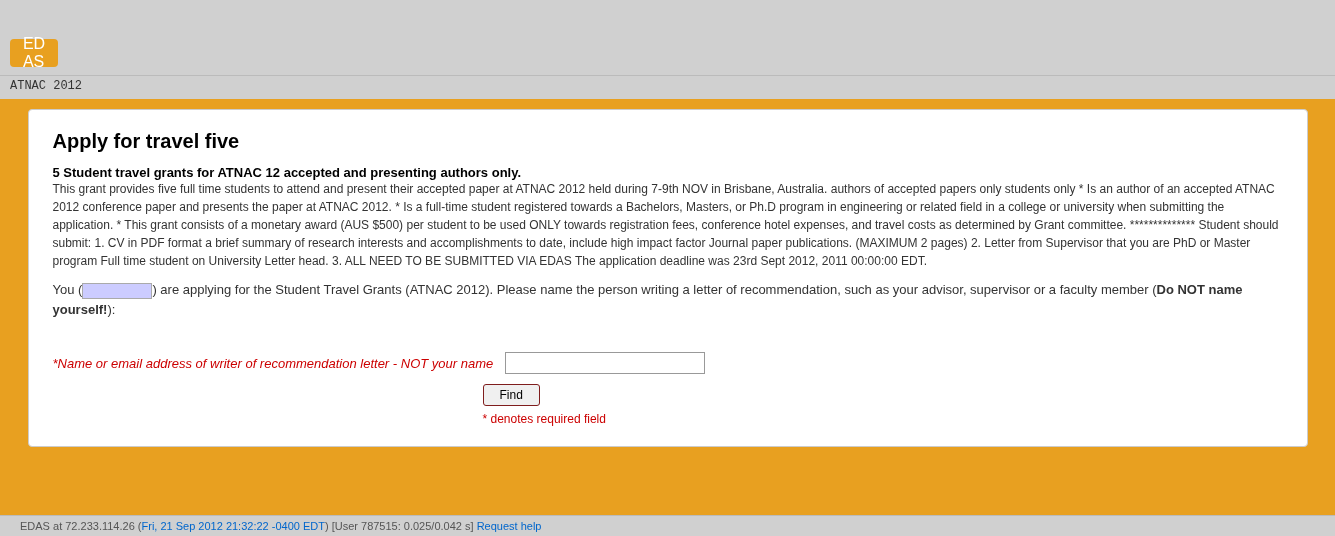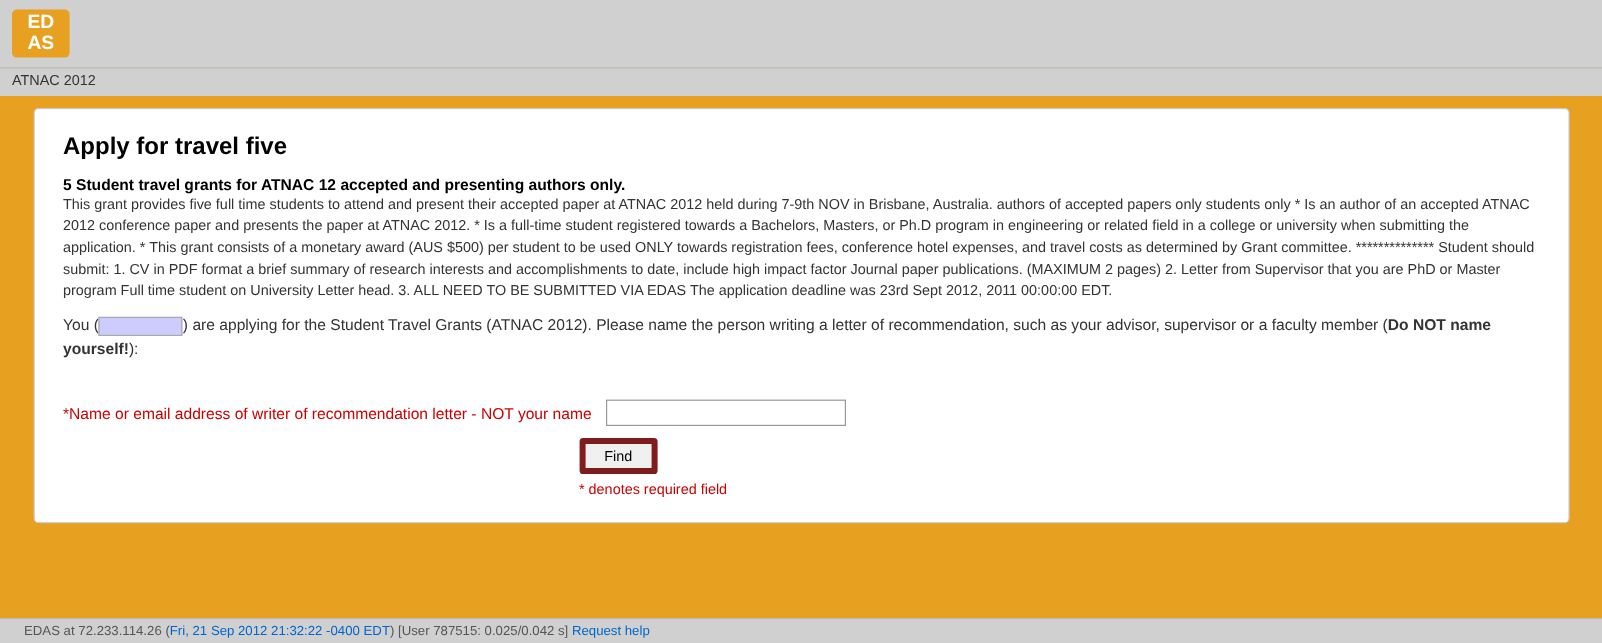--- a/index.html
+++ b/index.html
@@ -16,29 +16,30 @@
       border-bottom: 1px solid #bbb;
       padding: 8px 10px;
       display: flex;
       align-items: center;
       gap: 12px;
     }
 
     #logo {
       background-color: #e8a020;
       color: white;
-      font-weight: bold;
+      font-weight: normal;
       font-size: 16px;
       width: 48px;
-      height: 40px;
+      height: 28px;
       display: flex;
       align-items: center;
       justify-content: center;
       border-radius: 4px;
       flex-shrink: 0;
+      margin-top: 31px;
     }
 
     #nav {
       display: flex;
       gap: 2px;
       flex-wrap: wrap;
       align-items: center;
     }
 
     .nav-item {
@@ -50,20 +51,21 @@
       cursor: pointer;
       color: #333;
       text-decoration: none;
     }
 
     #breadcrumb-bar {
       background-color: #d0d0d0;
       padding: 3px 10px 6px 10px;
       font-size: 12px;
       color: #333;
+      font-family: Liberation Mono, monospace;
     }
 
     
     #main-wrapper {
       padding: 10px;
     }
 
     #content-box {
       background-color: #fff;
       border: 1px solid #ccc;
@@ -136,20 +138,21 @@
     #field-row {
       display: flex;
       align-items: center;
       gap: 12px;
     }
 
     #field-label {
       font-size: 13px;
       color: #cc0000;
       white-space: nowrap;
+      font-style: italic;
     }
 
     #field-label span {
       color: #cc0000;
     }
 
     #field-label-text {
       color: #000;
     }
 
@@ -158,21 +161,21 @@
       height: 22px;
       border: 1px solid #999;
       padding: 2px 4px;
       font-size: 12px;
     }
 
     #find-button {
       display: block;
       margin-left: 0;
       background-color: #f0f0f0;
-      border: 5px solid #7f1d1d;
+      border: 1px solid #7f1d1d;
       border-radius: 3px;
       padding: 3px 16px;
       font-size: 12px;
       cursor: pointer;
       width: fit-content;
       text-align: right;
     }
 
     #required-note {
       font-size: 12px;

